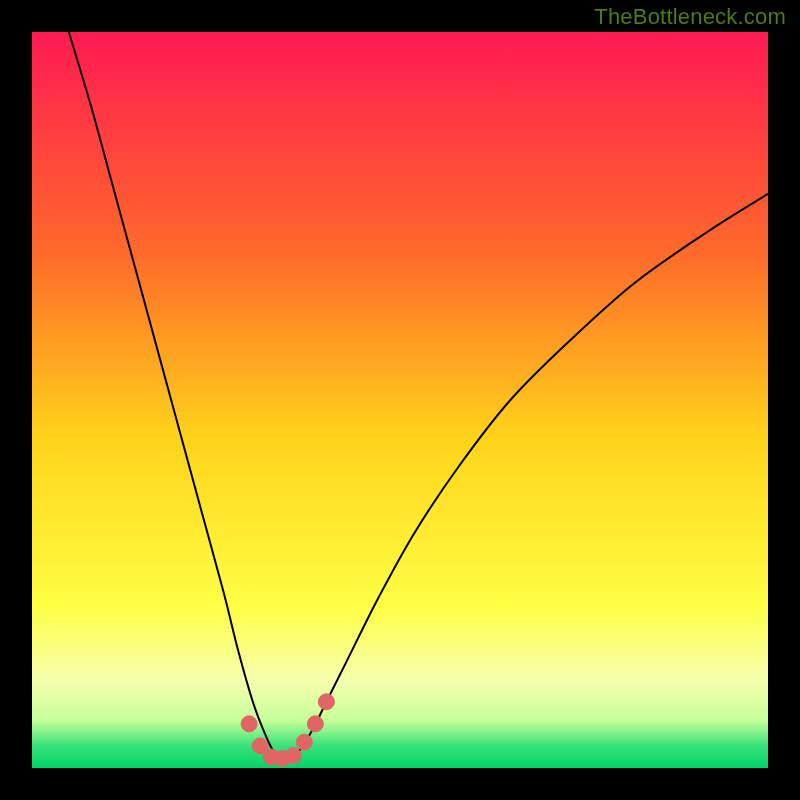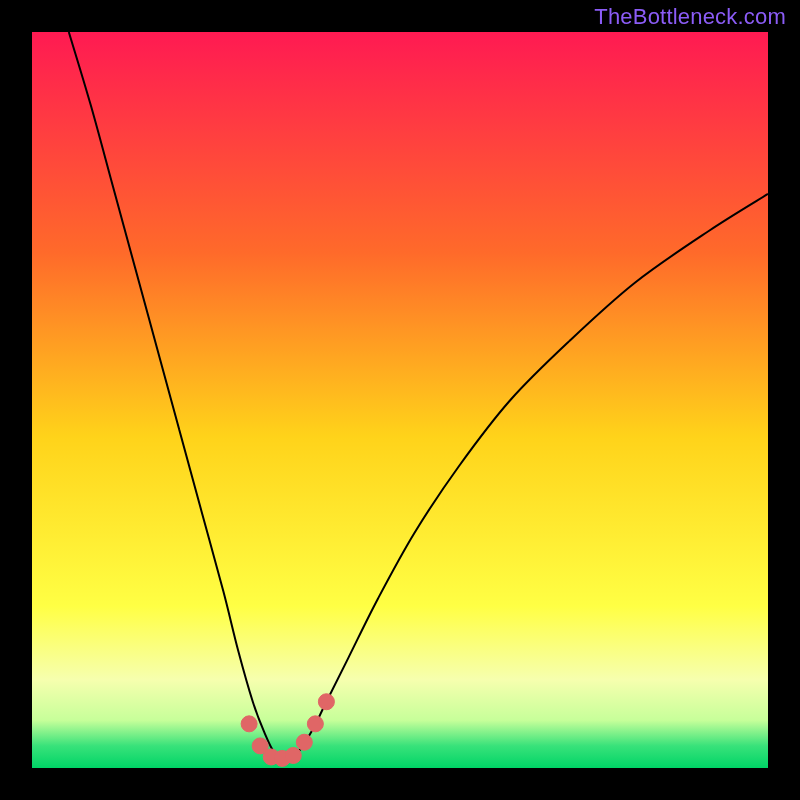--- a/index.html
+++ b/index.html
@@ -13,21 +13,21 @@
   .frame {
     width: 800px;
     height: 800px;
     background: #000;
     position: relative;
   }
   .watermark {
     position: absolute;
     top: 4px;
     right: 14px;
-    color: #8b5cf6;
+    color: #4d7c0f;
     font-size: 22px;
     font-weight: 400;
     letter-spacing: 0.2px;
   }
   .plot {
     position: absolute;
     left: 32px;
     top: 32px;
     width: 736px;
     height: 736px;

